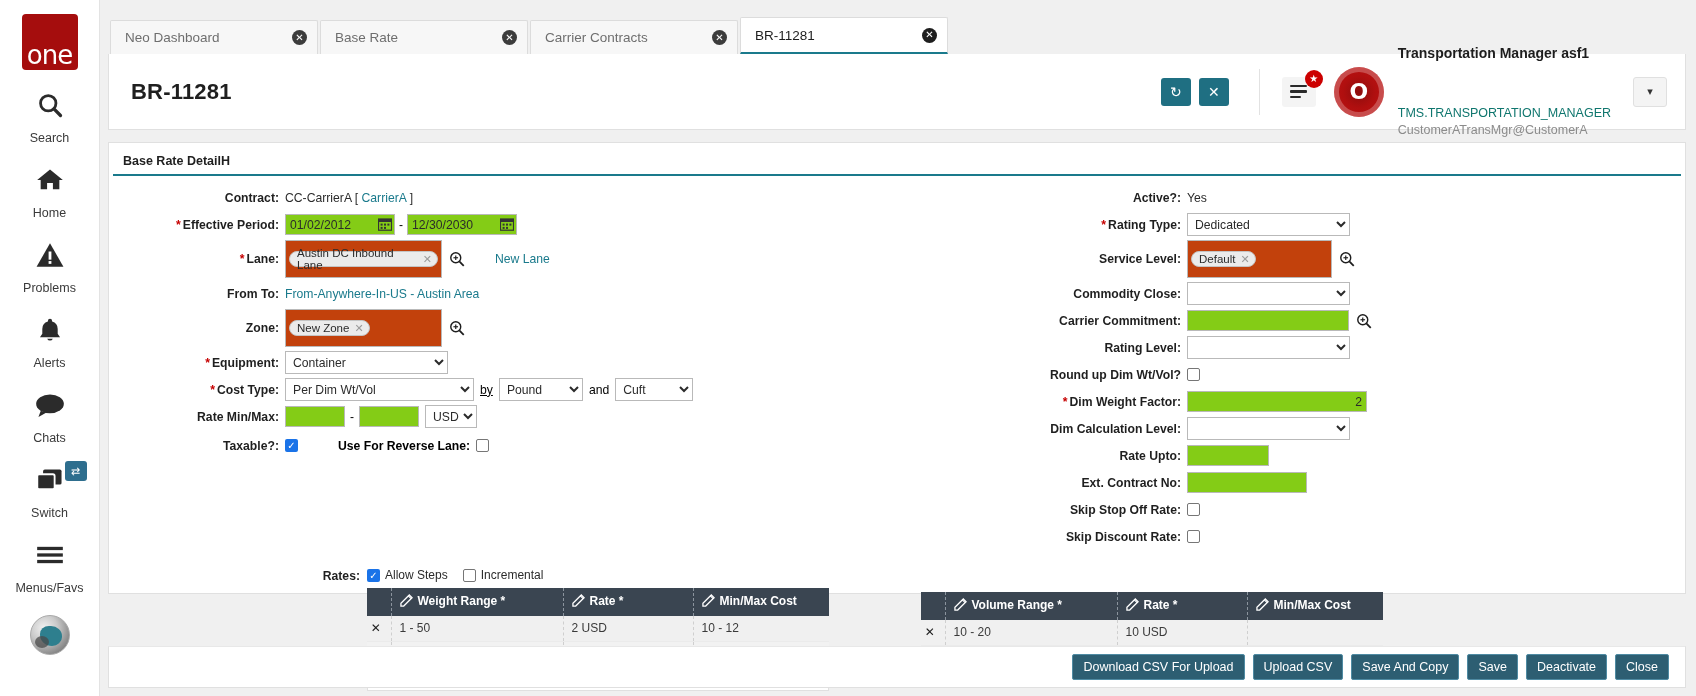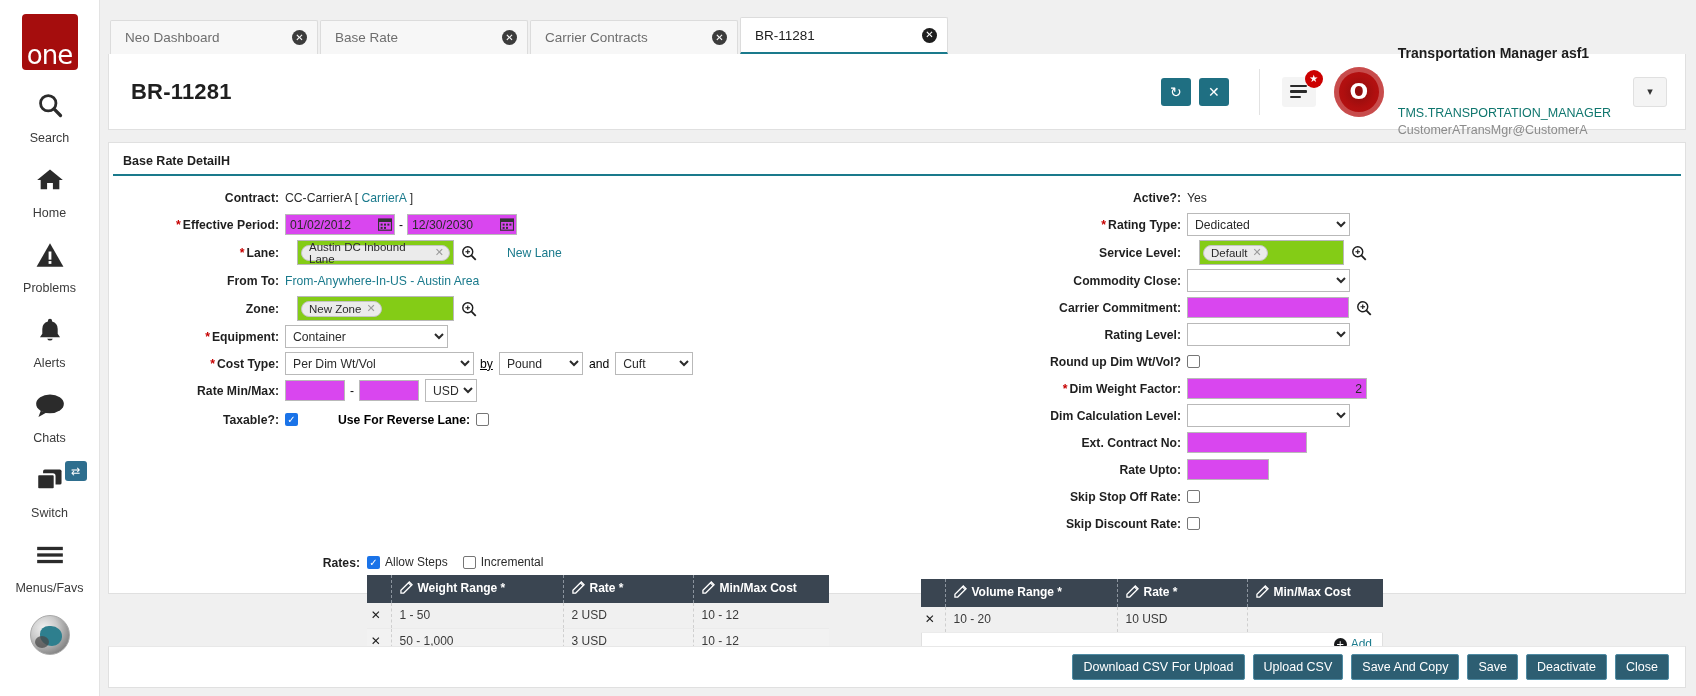--- a/index.html
+++ b/index.html
@@ -127,37 +127,37 @@
     font-size: 12.2px; font-weight: 700; color: #1f1f1f; text-align: right;
     padding-right: 6px; white-space: nowrap;
   }
   .col-left .flabel { width: 176px; }
   .col-right .flabel { width: 290px; }
   .req { color: #c60000; font-weight: 700; margin-right: 2px; }
   .fval { font-size: 12.2px; color: #2b2b2b; font-weight: 400; }
   .link { color: #1a7a8c; font-size: 12.2px; text-decoration: none; cursor: pointer; }
 
   input.ti {
-    height: 21px; border: 1px solid #b9b9b9; background: #d946ef; font-size: 12.2px;
+    height: 21px; border: 1px solid #b9b9b9; background: #84cc16; font-size: 12.2px;
     padding: 0 4px; font-family: "Liberation Sans", sans-serif; color: #2b2b2b;
   }
   input.ti:disabled { background:#fff; }
   .datebox { position: relative; display: inline-block; }
   .datebox input { width: 110px; padding-right: 20px; }
   .cal-ico {
     position: absolute; right: 3px; top: 3px; width: 14px; height: 14px;
     cursor: pointer; color: #333;
   }
   select.sel {
     height: 23px; border: 1px solid #b9b9b9; background: #fff; font-size: 12.2px;
     font-family: "Liberation Sans", sans-serif; color: #2b2b2b; padding-left: 3px;
   }
   .chipbox {
-    height: 25px; border: 1px solid #b9b9b9; background: #84cc16; display: flex; align-items: center;
-    padding: 0 3px; cursor: text; margin-left: 12px;
+    height: 38px; border: 1px solid #b9b9b9; background: #c2410c; display: flex; align-items: center;
+    padding: 0 3px; cursor: text;
   }
   .chip {
     background: #ebebeb; border: 1px solid #c4c4c4; border-radius: 9px; height: 16px;
     display: inline-flex; align-items: center; padding: 0 5px 0 7px; font-size: 11.5px; color: #2b2b2b;
   }
   .chip .cx { color: #9a9a9a; margin-left: 5px; font-size: 11px; cursor: pointer; }
   .mag { margin-left: 7px; cursor: pointer; color: #1d1d1d; display:inline-flex; }
   .cb-on {
     width:13px; height:13px; background:#1a73e8; border-radius:2px; display:inline-flex;
     align-items:center; justify-content:center; color:#fff; font-size:10px; cursor:pointer;
@@ -559,27 +559,27 @@
           </div>
 
           <div class="frow">
             <div class="flabel">Dim Calculation Level:</div>
             <select class="sel" style="width:163px;">
               <option></option>
             </select>
           </div>
 
           <div class="frow">
+            <div class="flabel">Rate Upto:</div>
+            <input class="ti" style="width: 82px;" value="">
+          </div>
+
+          <div class="frow">
             <div class="flabel">Ext. Contract No:</div>
             <input class="ti" style="width: 120px;" value="">
-          </div>
-
-          <div class="frow">
-            <div class="flabel">Rate Upto:</div>
-            <input class="ti" style="width: 82px;" value="">
           </div>
 
           <div class="frow">
             <div class="flabel">Skip Stop Off Rate:</div>
             <span class="cb-off"></span>
           </div>
 
           <div class="frow">
             <div class="flabel">Skip Discount Rate:</div>
             <span class="cb-off"></span>

